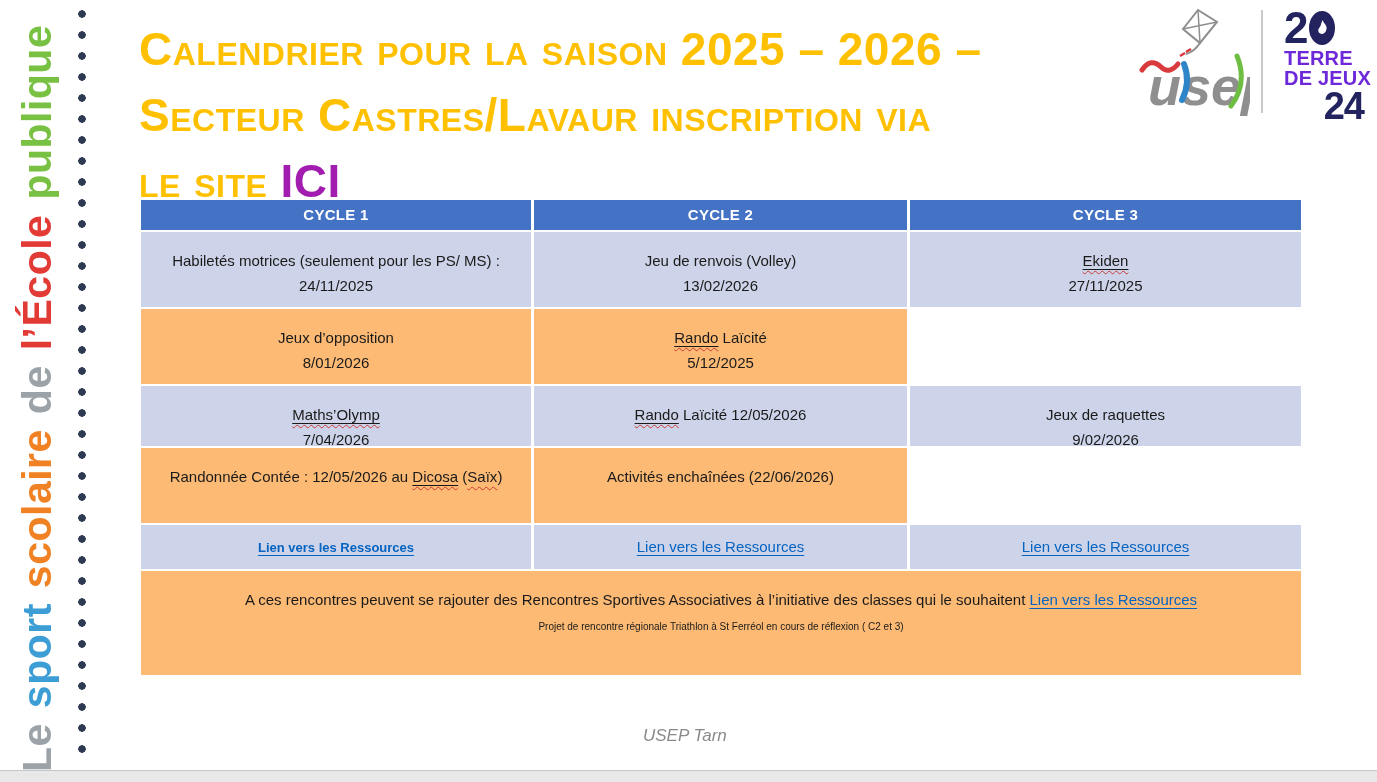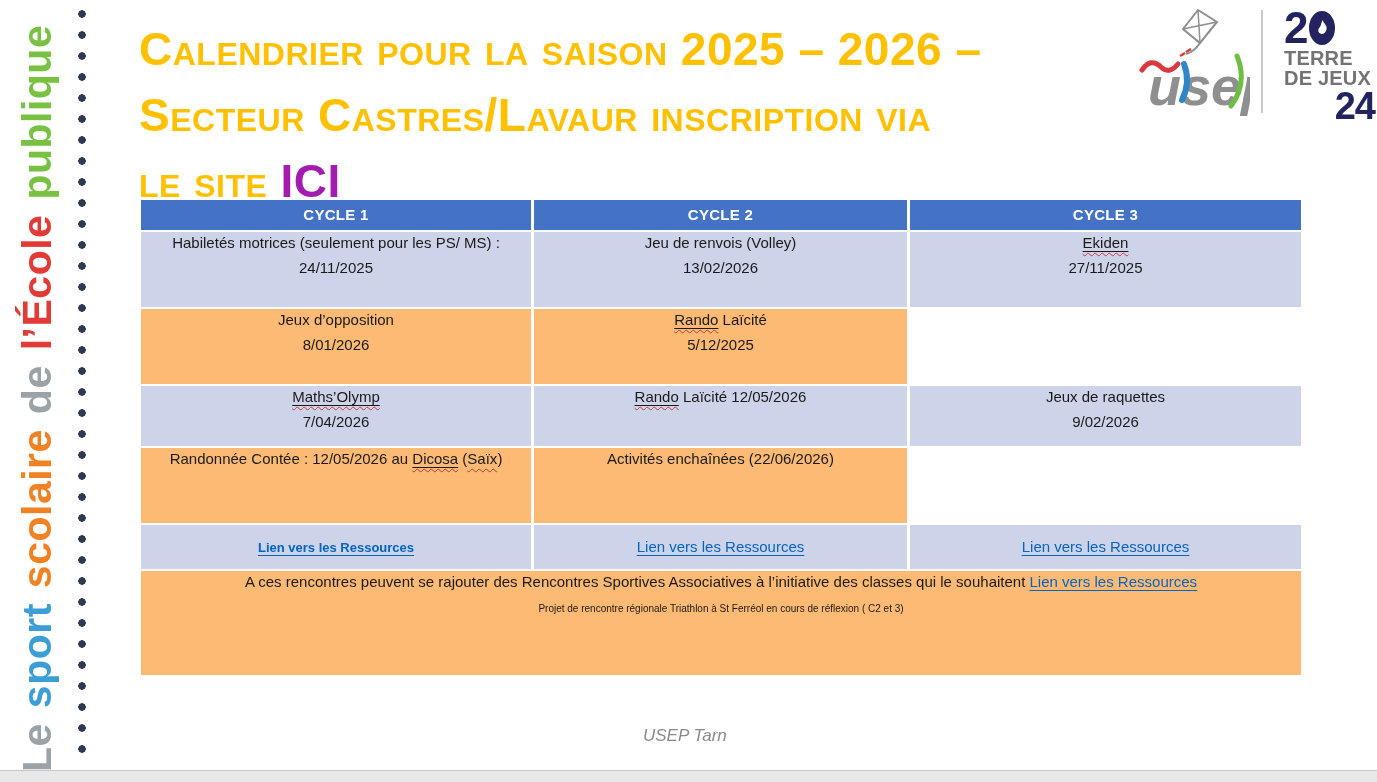--- a/index.html
+++ b/index.html
@@ -31,29 +31,29 @@
     color:#a21caf;text-decoration:underline;
     text-decoration-thickness:4px;text-underline-offset:7px;cursor:pointer;
   }
   
   .usep{position:absolute;left:1136px;top:4px;z-index:1;}
   .vdiv{position:absolute;left:1261px;top:10px;width:2px;height:103px;background:#C9C9C9;z-index:1;}
   .tdj{position:absolute;left:1284px;top:8px;width:93px;z-index:3;}
   .tdj-top{display:flex;align-items:center;color:#23235F;font-weight:800;font-size:44px;line-height:40px;}
   .tdj-zero{display:inline-block;width:26px;height:34px;background:#23235F;border-radius:13px/17px;position:relative;margin-left:1px;}
   .tdj-zero svg{position:absolute;left:6px;top:8px;}
-  .tdj-line{color:#737373;font-weight:800;font-size:20px;line-height:20px;letter-spacing:.2px;}
-  .tdj-bottom{color:#23235F;font-weight:800;font-size:38px;line-height:36px;text-align:right;letter-spacing:-1px;padding-right:2px;}
+  .tdj-line{color:#6d28d9;font-weight:800;font-size:20px;line-height:20px;letter-spacing:.2px;}
+  .tdj-bottom{color:#23235F;font-weight:800;font-size:38px;line-height:36px;text-align:right;letter-spacing:-1px;padding-right:13px;}
   
   .table{position:absolute;left:141px;top:200px;width:1160px;z-index:2;}
   .trow{display:grid;grid-template-columns:390px 373px 391px;column-gap:3px;margin-bottom:2px;}
   .mrow{display:grid;grid-template-columns:1160px;margin-bottom:2px;}
   .th{background:#4472C4;color:#ffffff;font-weight:700;font-size:15px;
       text-align:center;height:30px;line-height:30px;letter-spacing:.3px;}
-  .cell{text-align:center;font-size:15px;color:#1a1a1a;padding-top:1px;box-sizing:border-box;}
+  .cell{text-align:center;font-size:15px;color:#1a1a1a;padding-top:19px;box-sizing:border-box;}
   .dark{background:#CDD4E9;} .light{background:#fdba74;}
   .h75{height:75px;} .h60{height:60px;} .h44{height:44px;} .h104{height:104px;}
   .tline{margin:6px 0;line-height:19px;}
   .tline:first-child{margin-top:0;}
   .u{text-decoration:underline;text-underline-offset:3px;}
   .sq{text-decoration-line:underline;text-decoration-style:wavy;
       text-decoration-color:#CC3A33;text-decoration-thickness:1px;text-underline-offset:4px;}
   .link{color:#0563C1;text-decoration:underline;text-underline-offset:3px;cursor:pointer;}
   .small{font-size:10px;}
   .linkcell{padding-top:13px;}

